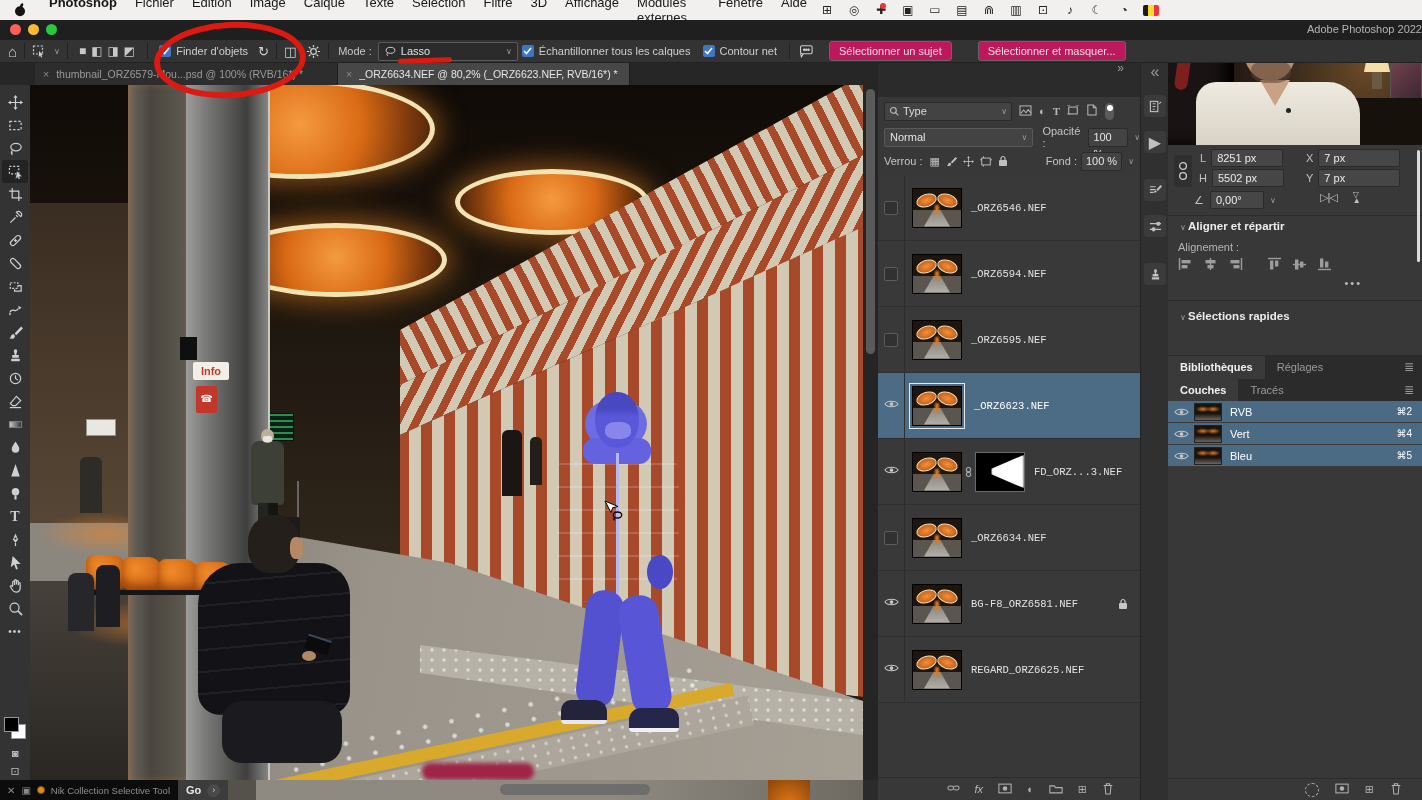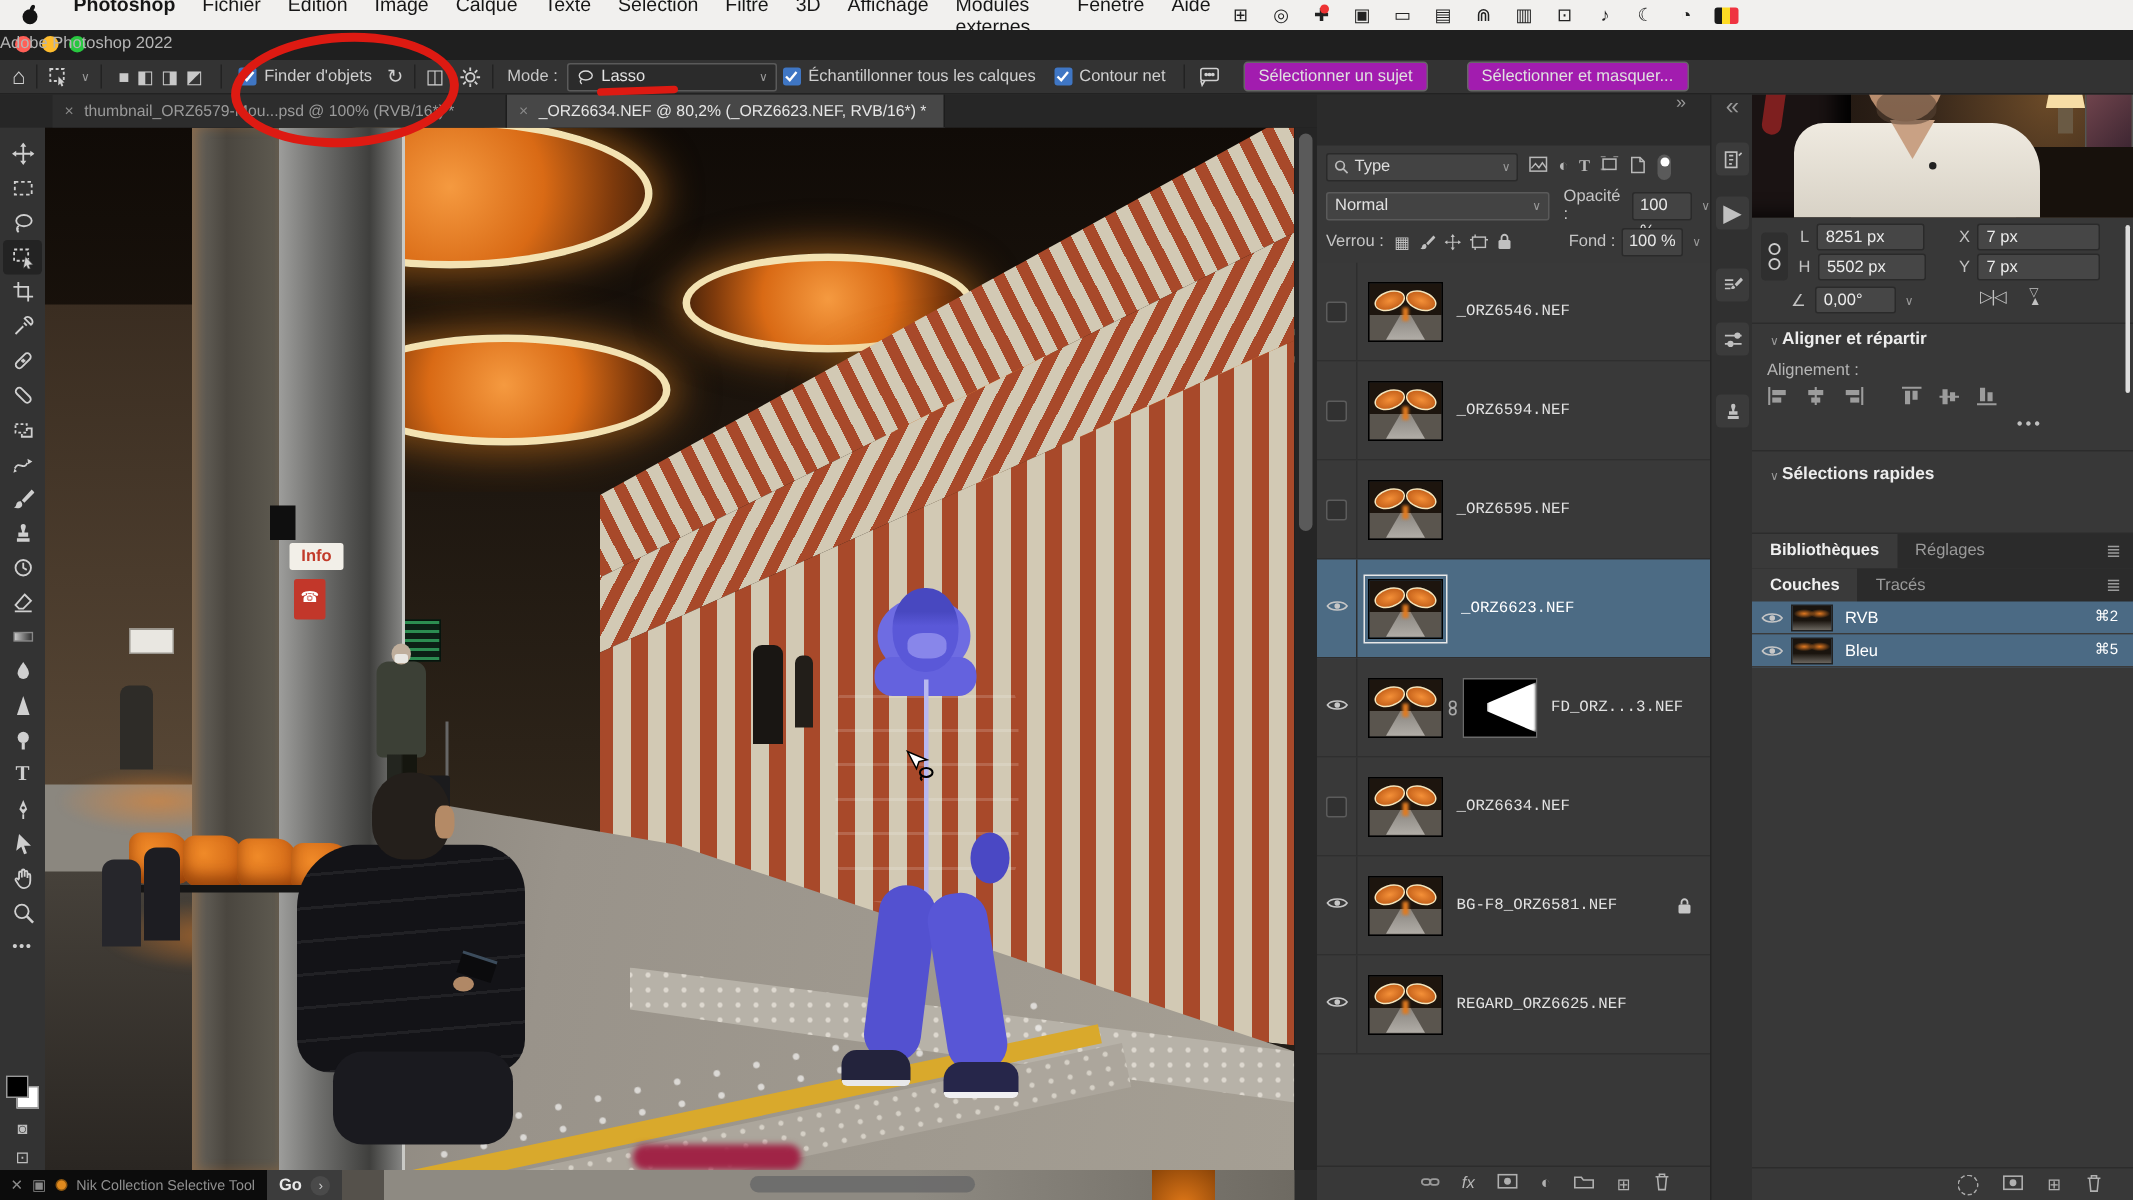--- a/index.html
+++ b/index.html
@@ -10,29 +10,29 @@
   #apple{margin:0 14px 0 14px;display:flex;align-items:center;}
   .mi{padding:0 9px;cursor:default;}
   .mi.b{font-weight:bold;}
   #menu-status{margin-left:auto;display:flex;align-items:center;gap:5px;padding-right:260px;}
   .si{width:22px;text-align:center;font-size:12px;color:#222;}
   .si .badge{display:inline-block;width:6px;height:6px;background:#e33;border-radius:50%;margin-left:-6px;vertical-align:top;}
   .flag{display:inline-block;width:16px;height:11px;border-radius:2px;overflow:hidden;vertical-align:middle;background:linear-gradient(90deg,#1a1a1a 0 33%,#FDDA24 33% 66%,#EF3340 66% 100%);}
   
   #titlebar{left:0;top:20px;width:1422px;height:20px;background:#1f1f1f;z-index:10;}
   .tl{position:absolute;top:4px;width:11px;height:11px;border-radius:50%;}
-  #title-text{position:absolute;left:0;right:0;top:3px;text-align:left;color:#b5b5b5;font-size:11px;}
+  #title-text{position:absolute;left:0;right:0;top:3px;text-align:right;color:#b5b5b5;font-size:11px;}
   
   #optionsbar{left:0;top:40px;width:1422px;height:22px;background:#333333;border-bottom:1px solid #222;display:flex;align-items:center;color:#cfcfcf;font-size:11px;z-index:10;}
   .ob{display:flex;align-items:center;flex:none;}
   .vdiv{width:1px;height:16px;background:#222;margin:0 7px;flex:none;}
   .chk{width:12px;height:12px;border-radius:2px;background:#3f76c4;display:inline-flex;align-items:center;justify-content:center;margin-right:5px;flex:none;}
   .ddown{height:17px;background:#2b2b2b;border:1px solid #5a5a5a;border-radius:2px;display:flex;align-items:center;padding:0 5px;color:#e2e2e2;}
   .chev{font-size:8px;color:#9a9a9a;margin-left:6px;}
-  .obtn{height:18px;background:#a21caf;border:1px solid #666;border-radius:3px;display:flex;align-items:center;padding:0 9px;color:#e0e0e0;}
+  .obtn{height:18px;background:#be185d;border:1px solid #666;border-radius:3px;display:flex;align-items:center;padding:0 9px;color:#e0e0e0;}
   .modesq{color:#c8c8c8;font-size:12px;letter-spacing:5px;margin-left:4px;}
   
   #tabbar{left:0;top:62px;width:878px;height:23px;background:#262626;display:flex;padding-left:35px;box-sizing:border-box;z-index:5;}
   .dtab{height:23px;display:flex;align-items:center;background:#2d2d2d;border-right:1px solid #1d1d1d;color:#9a9a9a;font-size:10.5px;padding:0 8px;box-sizing:border-box;overflow:hidden;white-space:nowrap;}
   .dtab.act{background:#474747;color:#e6e6e6;}
   .dtab .tx{margin-right:7px;color:#8a8a8a;}
   
   #toolbar{left:0;top:85px;width:30px;height:695px;background:#333333;z-index:6;}
   #toolbar-tools{display:flex;flex-direction:column;align-items:center;padding-top:6px;}
   .tool{width:26px;height:23px;display:flex;align-items:center;justify-content:center;border-radius:3px;}
@@ -978,20 +978,31 @@
           <span class="ckey">⌘2</span>
         </div>
         <div class="crow">
           <span class="eyeb">
             <svg width="15" height="10" viewBox="0 0 16 10">
               <path d="M1 5C3.5 1.2 12.5 1.2 15 5 12.5 8.8 3.5 8.8 1 5z" fill="none" stroke="#c6c6c6" stroke-width="1.1"></path>
               <circle cx="8" cy="5" r="2" fill="#c6c6c6"></circle>
             </svg>
           </span>
           <span class="cthumb"></span>
+          <span class="cname">Vert</span>
+          <span class="ckey">⌘4</span>
+        </div>
+        <div class="crow">
+          <span class="eyeb">
+            <svg width="15" height="10" viewBox="0 0 16 10">
+              <path d="M1 5C3.5 1.2 12.5 1.2 15 5 12.5 8.8 3.5 8.8 1 5z" fill="none" stroke="#c6c6c6" stroke-width="1.1"></path>
+              <circle cx="8" cy="5" r="2" fill="#c6c6c6"></circle>
+            </svg>
+          </span>
+          <span class="cthumb"></span>
           <span class="cname">Bleu</span>
           <span class="ckey">⌘5</span>
         </div>
       </div>
 
     <div id="rp-bottom">
       <span class="dashcirc"></span>
       <span><svg width="14" height="11" viewBox="0 0 16 12">
             <rect x="1" y="1" width="14" height="10" fill="none" stroke="#b0b0b0" stroke-width="1.2"></rect>
             <circle cx="8" cy="6" r="2.6" fill="#b0b0b0"></circle>

